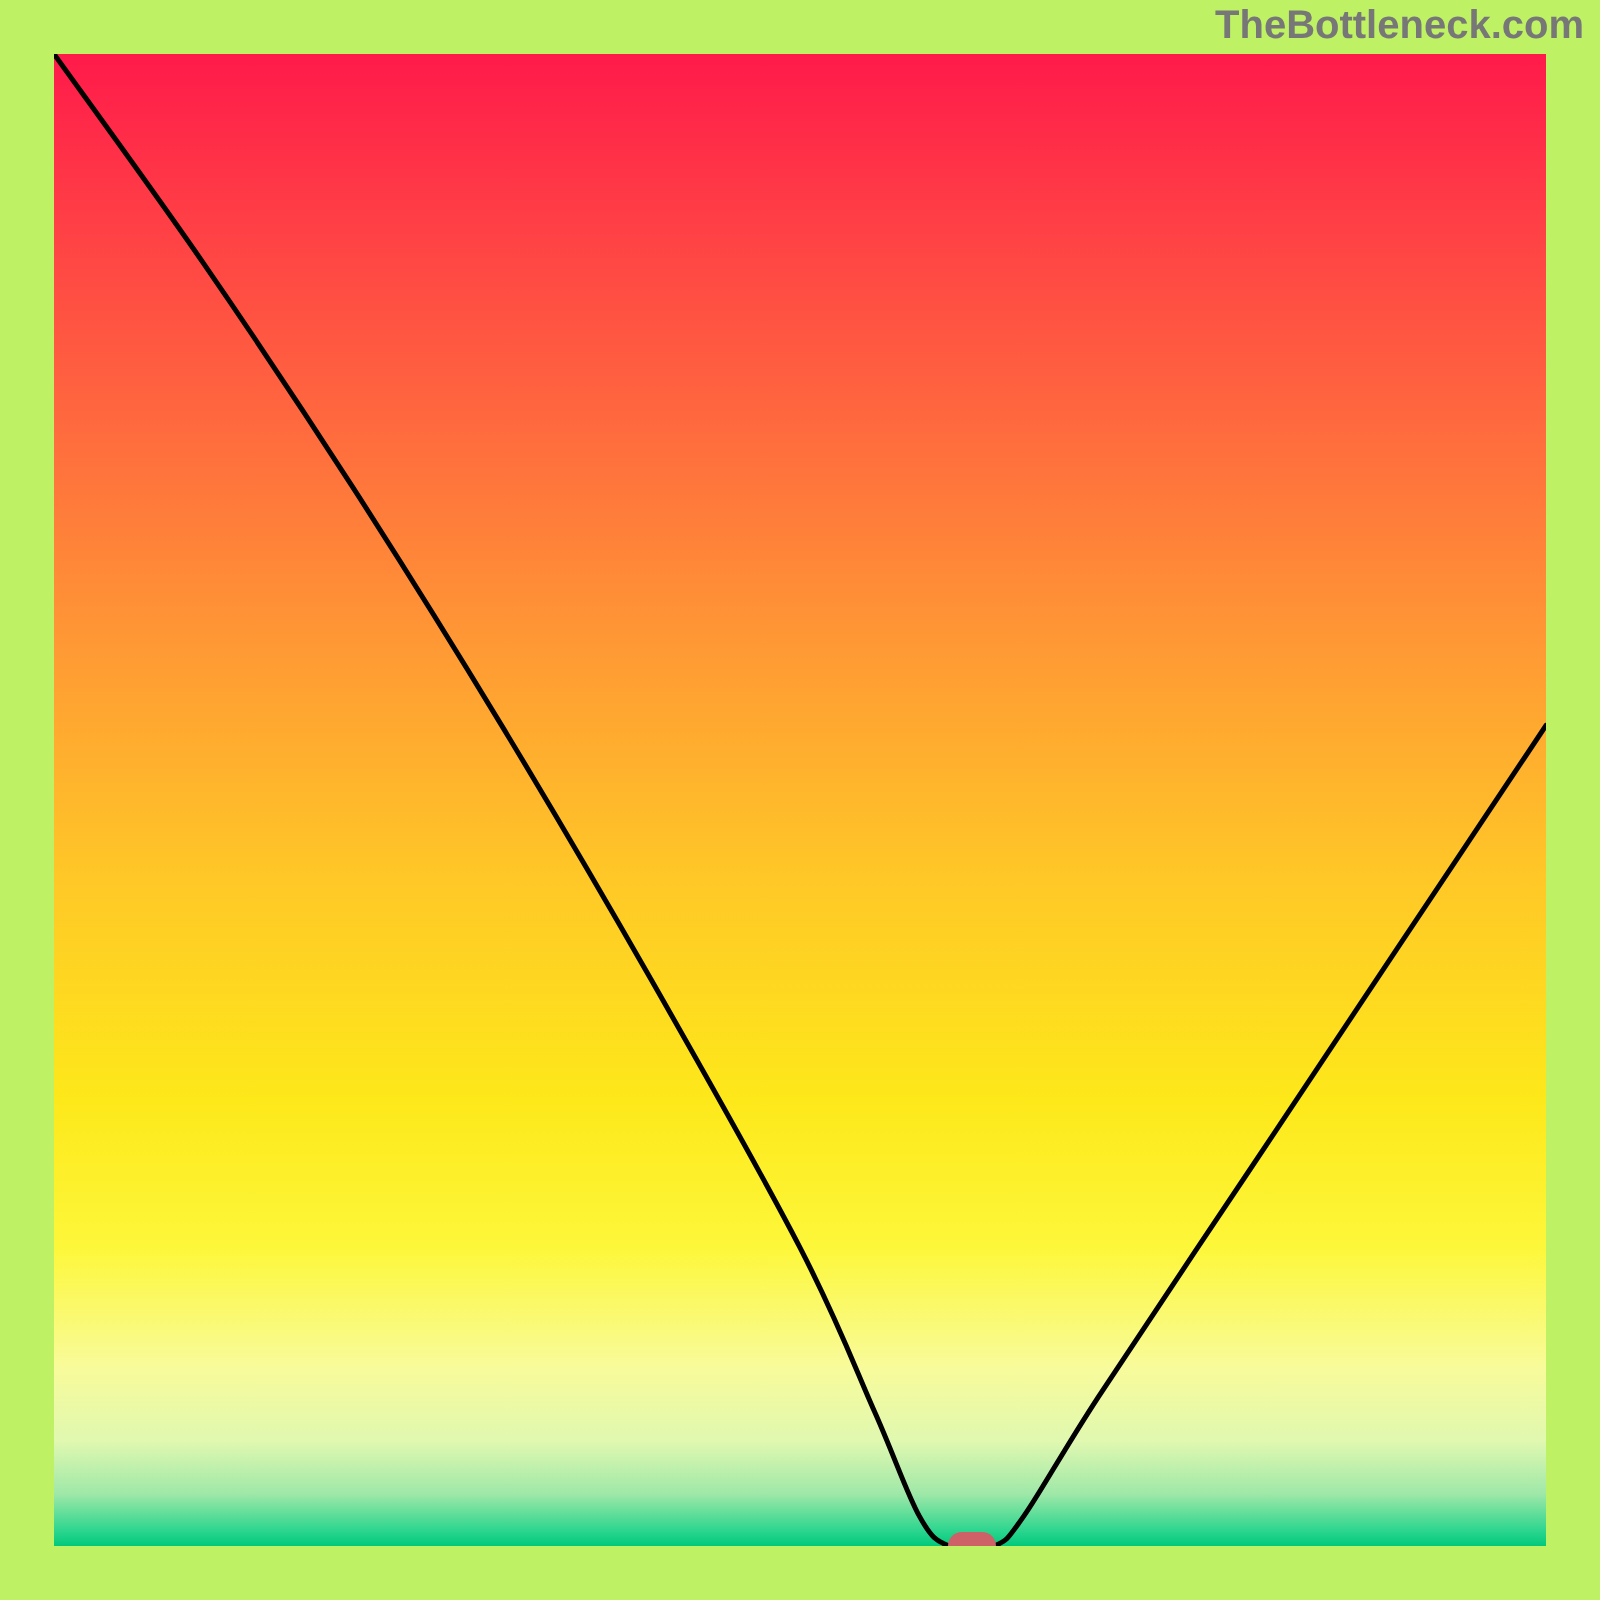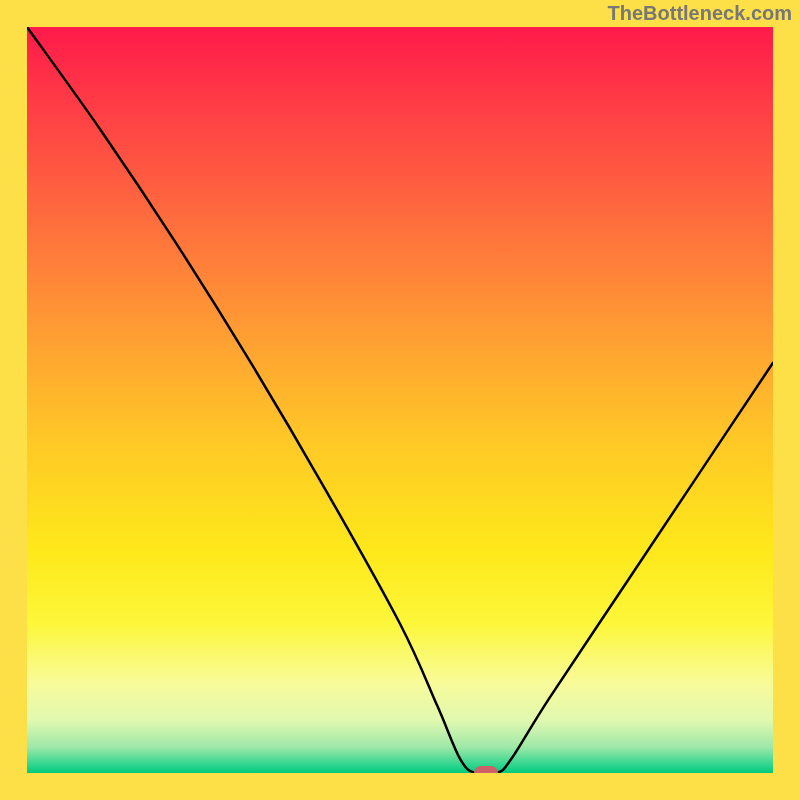--- a/index.html
+++ b/index.html
@@ -1,17 +1,17 @@
 <!DOCTYPE html>
 <html><head>
 <meta charset="utf-8">
 <style>
   * { margin: 0; padding: 0; box-sizing: border-box; }
   html, body { width: 800px; height: 800px; overflow: hidden; background: #000; font-family: Arial, sans-serif; }
-  .container { position: relative; width: 800px; height: 800px; background: #fde047; }
+  .container { position: relative; width: 800px; height: 800px; background: #bef264; }
   .watermark { position: absolute; top: 2px; right: 8px; color: #777; font-size: 20px; font-weight: 600; z-index: 3; }
   .plot-area { position: absolute; left: 27px; top: 27px; width: 746px; height: 746px; overflow: hidden; }
   .gradient { position: absolute; inset: 0; }
   .curve { position: absolute; inset: 0; z-index: 2; }
   .marker { position: absolute; width: 24px; height: 14px; border-radius: 7px; background: #ce6168; transform: translate(-50%, -50%); z-index: 2; }
 </style>
 </head>
 <body>
 
 <div class="container">

